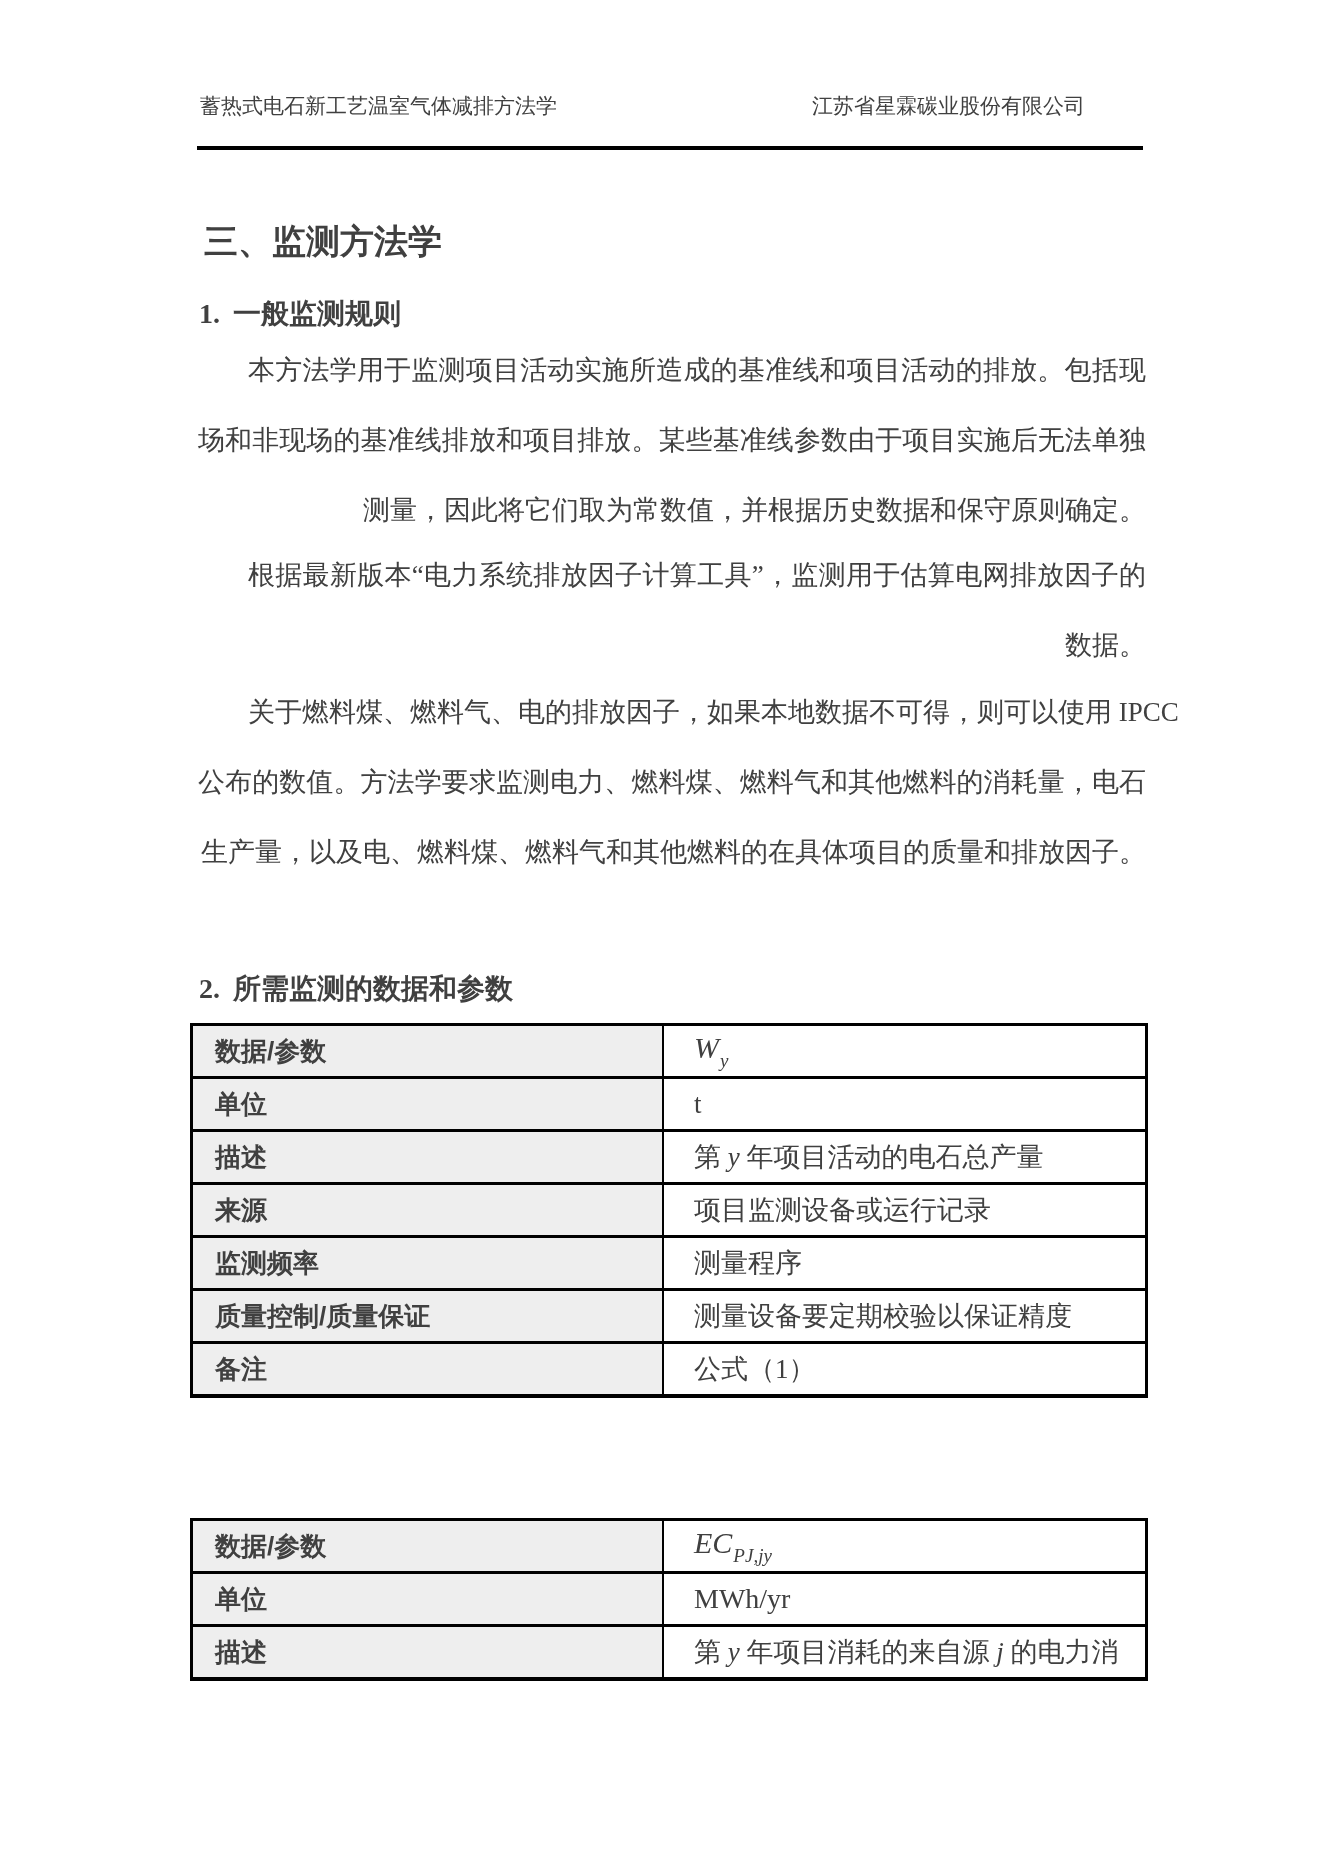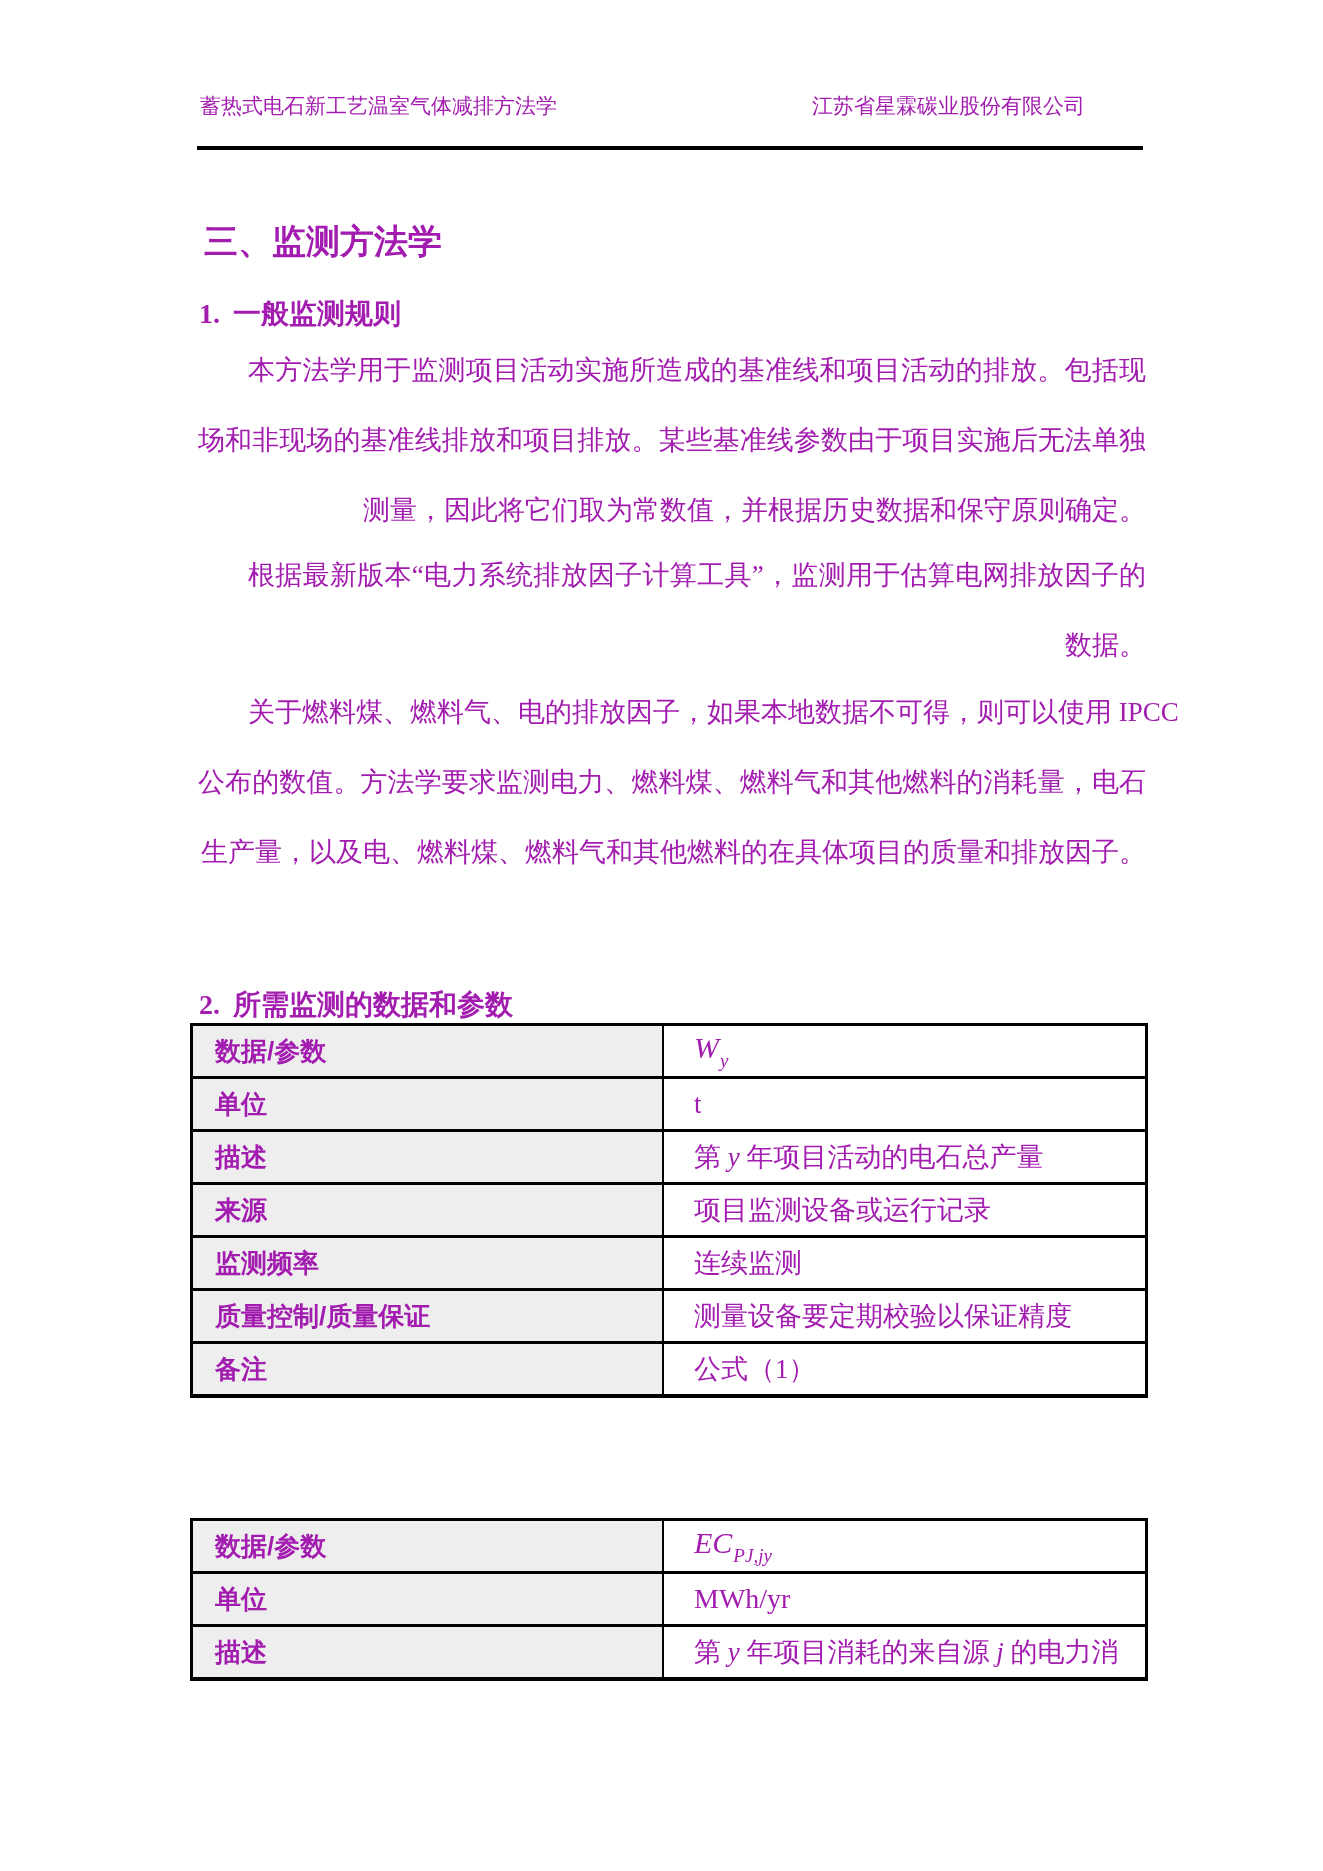--- a/index.html
+++ b/index.html
@@ -1,35 +1,35 @@
 <!DOCTYPE html>
 <html><head>
 <meta charset="utf-8">
 <style>
   html,body{margin:0;padding:0;background:#ffffff;}
   .page{
     position:relative;width:1323px;height:1871px;background:#ffffff;
-    color:#a21caf;font-family:"Liberation Serif","DejaVu Serif",serif;
+    color:#404040;font-family:"Liberation Serif","DejaVu Serif",serif;
     overflow:hidden;
   }
   
   .hdr{position:absolute;top:95px;font-size:21px;line-height:22px;white-space:nowrap;}
   .hdr-left{left:200px;}
   .hdr-right{right:238px;}
   .hdr-rule{position:absolute;left:197px;top:146px;width:946px;height:4px;background:#000;}
   
   .h-main{
     position:absolute;left:204px;top:226px;font-size:34px;line-height:30px;
     font-weight:bold;font-family:"Liberation Sans","DejaVu Sans",sans-serif;white-space:nowrap;
   }
   .h-sec{position:absolute;left:199px;font-size:28px;line-height:29px;font-weight:bold;white-space:nowrap;}
   .h-sec .num{font-family:"Liberation Serif","DejaVu Serif",serif;margin-right:13px;}
   .h-sec .ttl{font-family:Liberation Serif, serif;}
   .h-sec1{top:299px;}
-  .h-sec2{top:974px;margin-top:16px;}
+  .h-sec2{top:974px;}
   
   .para{position:absolute;left:198px;width:948px;font-size:27px;line-height:70px;}
   .para-1{top:335px;}
   .para-2{top:540px;}
   .para-3{top:677px;}
   .ln{display:block;white-space:nowrap;text-align:right;}
   .ln-just{text-align:justify;text-align-last:justify;}
   .ln-ind{text-indent:50px;}
   
   .tbl{
@@ -113,21 +113,21 @@
     </div>
     <div class="trow">
       <div class="tlabel">来源</div>
       <div class="tvalue">
         <span class="cellwrap">项目监测设备或运行记录</span>
       </div>
     </div>
     <div class="trow">
       <div class="tlabel">监测频率</div>
       <div class="tvalue">
-        <span class="cellwrap">连续监测</span>
+        <span class="cellwrap">测量程序</span>
       </div>
     </div>
     <div class="trow">
       <div class="tlabel">质量控制/质量保证</div>
       <div class="tvalue">
         <span class="cellwrap">测量设备要定期校验以保证精度</span>
       </div>
     </div>
     <div class="trow">
       <div class="tlabel">备注</div>

